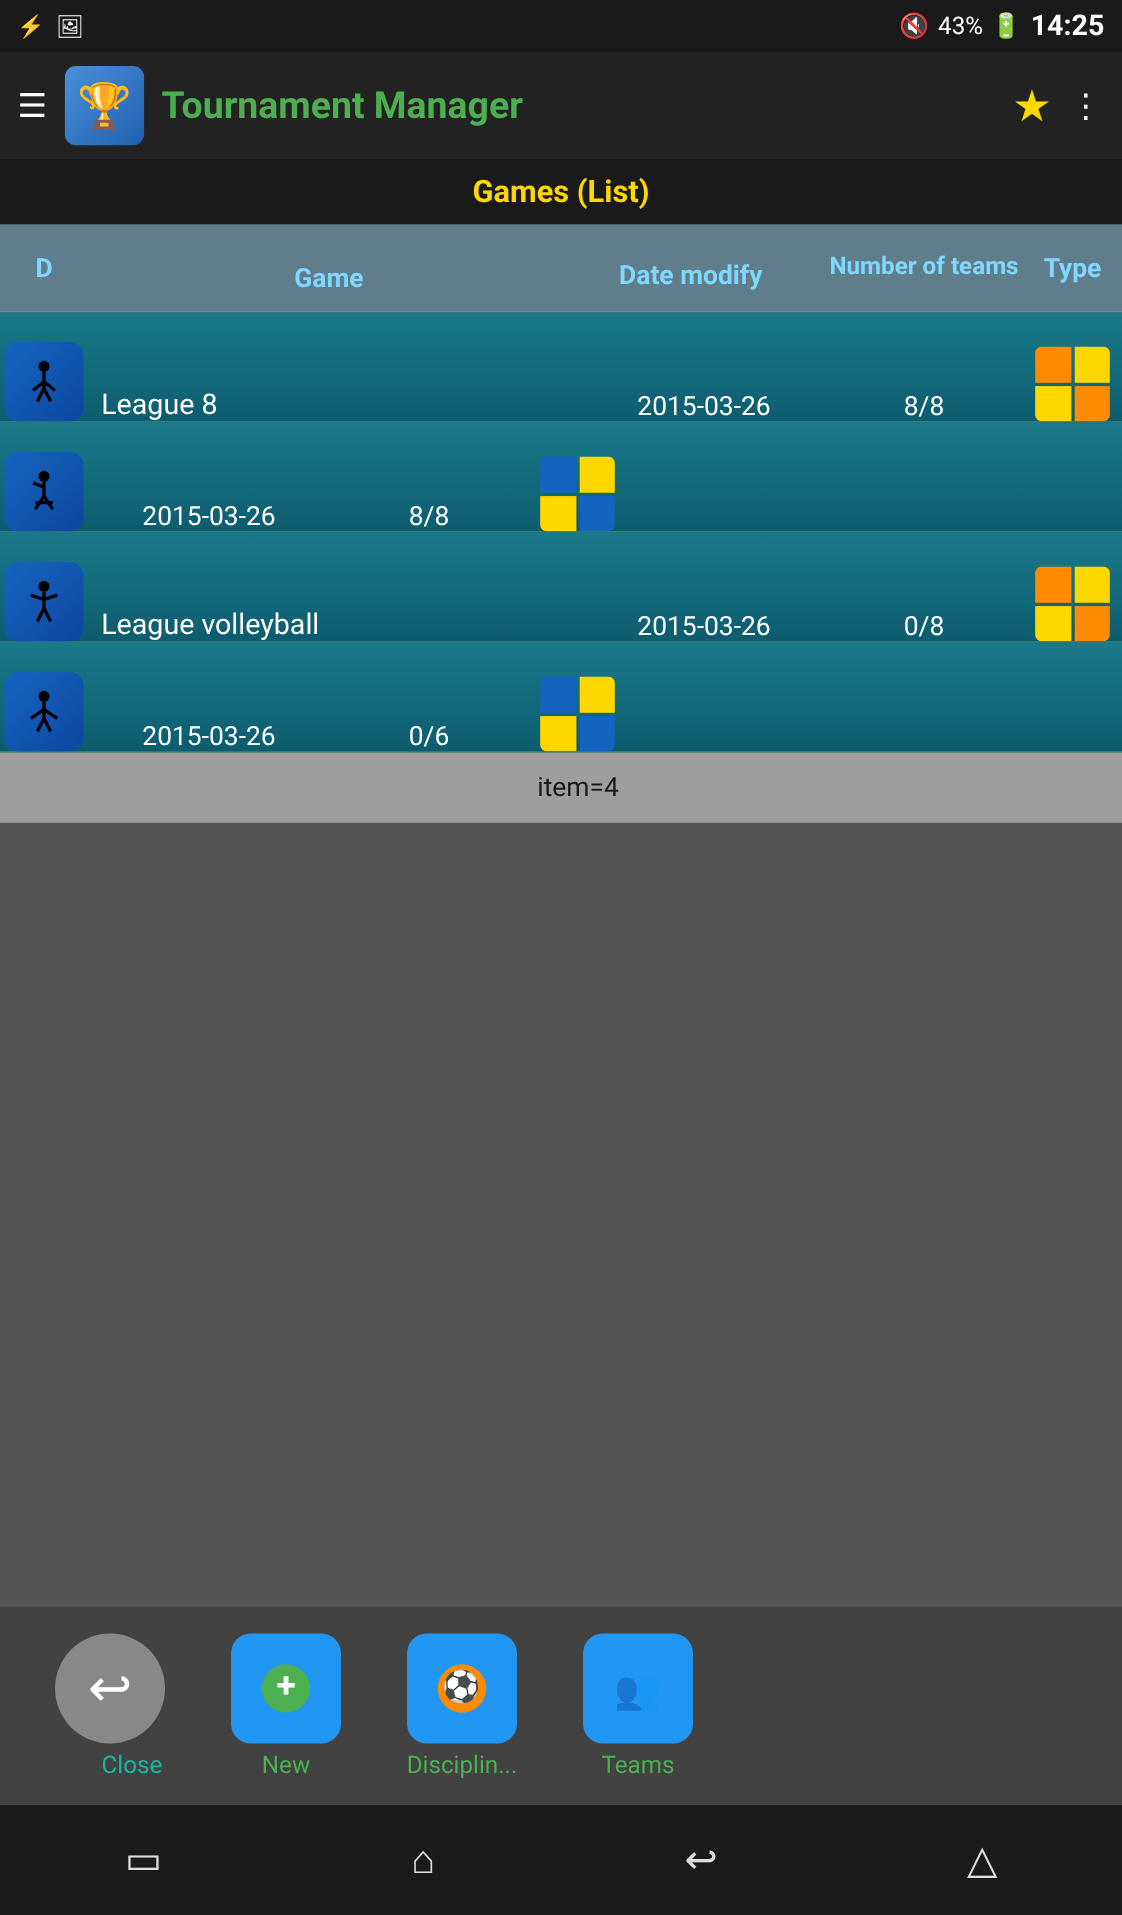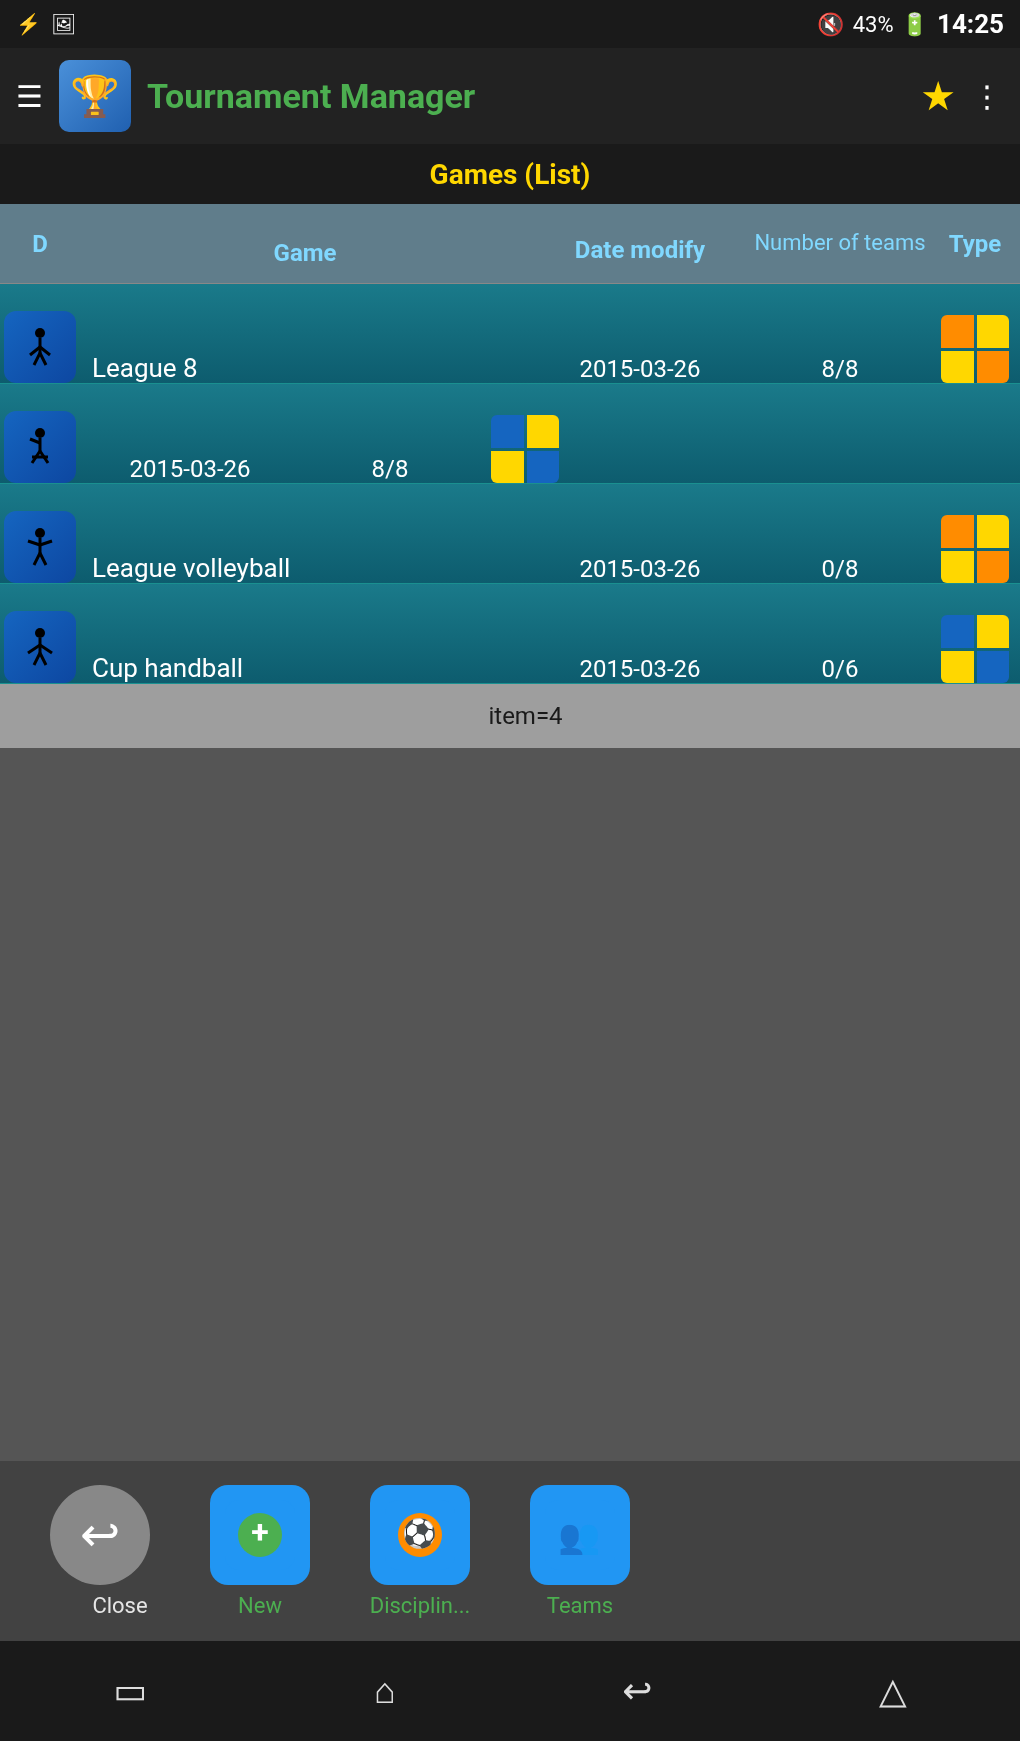--- a/index.html
+++ b/index.html
@@ -125,23 +125,24 @@
       font-size: 24px;
       font-weight: bold;
       flex-shrink: 0;
       margin-top: 13px;
     }
     .col-teams {
       width: 180px;
       text-align: center;
       color: #80d8ff;
       font-size: 22px;
-      font-weight: normal;
+      font-weight: bold;
       flex-shrink: 0;
       line-height: 1.2;
+      margin-left: 12px;
     }
     .col-type {
       width: 90px;
       text-align: center;
       color: #80d8ff;
       font-size: 24px;
       font-weight: bold;
       flex-shrink: 0;
     }
 
@@ -293,21 +294,21 @@
     .nav-icon-discipline {
       background: #2196F3;
     }
     .nav-icon-teams {
       background: #2196F3;
     }
     .nav-label {
       font-size: 22px;
       color: #4CAF50;
     }
-    .nav-label-close { color: #e5e5e5; margin-left: 40px; }
+    .nav-label-close { color: #14b8a6; margin-left: 40px; }
 
     
     .sys-nav {
       position: absolute;
       bottom: 0;
       left: 0;
       width: 100%;
       height: 100px;
       background: #1a1a1a;
       display: flex;
@@ -450,21 +451,20 @@
         <svg width="44" height="44" viewBox="0 0 44 44" fill="none">
           <circle cx="22" cy="8" r="5" fill="black"></circle>
           <line x1="22" y1="13" x2="22" y2="28" stroke="black" stroke-width="3"></line>
           <line x1="22" y1="20" x2="10" y2="28" stroke="black" stroke-width="3"></line>
           <line x1="22" y1="20" x2="34" y2="28" stroke="black" stroke-width="3"></line>
           <line x1="22" y1="28" x2="16" y2="40" stroke="black" stroke-width="3"></line>
           <line x1="22" y1="28" x2="28" y2="40" stroke="black" stroke-width="3"></line>
         </svg>
       </div>
     </div>
-    <div class="row-game-name">Cup handball</div>
     <div class="row-date">2015-03-26</div>
     <div class="row-teams-count">0/6</div>
     <div class="row-type-icon">
       <div class="type-grid type-cup">
         <div class="grid-cell"></div>
         <div class="grid-cell"></div>
         <div class="grid-cell"></div>
         <div class="grid-cell"></div>
       </div>
     </div>

